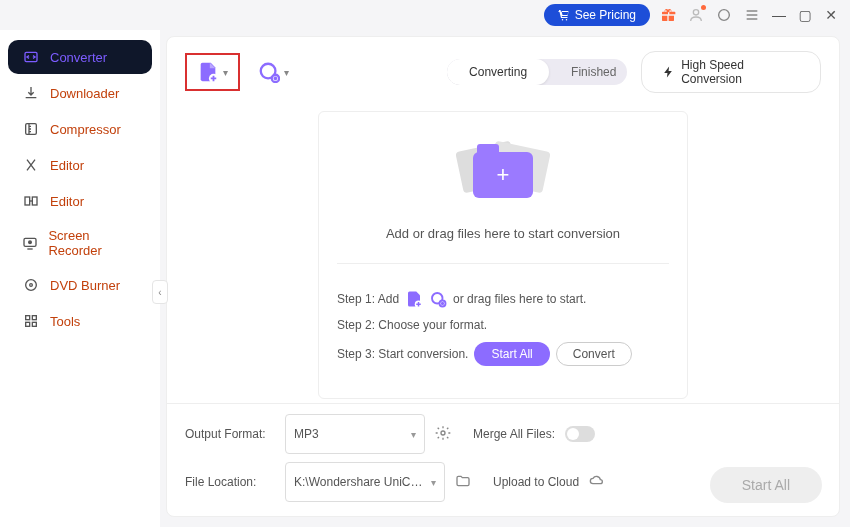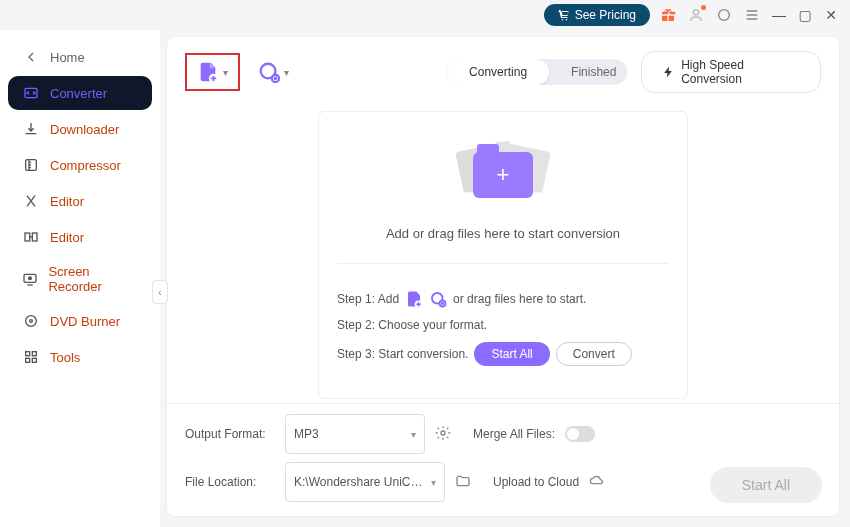--- a/index.html
+++ b/index.html
@@ -1,18 +1,18 @@
 <!DOCTYPE html>
 <html><head>
 <meta charset="utf-8">
 <style>
 * { box-sizing: border-box; margin: 0; padding: 0; font-family: -apple-system, BlinkMacSystemFont, "Segoe UI", Arial, sans-serif; }
 body { width: 850px; height: 527px; background: #f5f5f7; display: flex; flex-direction: column; overflow: hidden; }
 .titlebar { height: 30px; display: flex; align-items: center; justify-content: flex-end; padding: 0 10px; gap: 8px; }
-.pricing-btn { background: #0c4a6e; color: #fff; border-radius: 14px; padding: 4px 14px; font-size: 12px; display: flex; align-items: center; gap: 5px; cursor: pointer; }
+.pricing-btn { background: #1d4ed8; color: #fff; border-radius: 14px; padding: 4px 14px; font-size: 12px; display: flex; align-items: center; gap: 5px; cursor: pointer; }
 .title-icon { color: #888; cursor: pointer; display: flex; align-items: center; justify-content: center; width: 20px; height: 20px; position: relative; }
 .gift-icon { color: #ff6a3d; }
 .notify-dot { position: absolute; top: 0; right: 0; width: 5px; height: 5px; background: #ff6a3d; border-radius: 50%; }
 .win-btn { color: #555; cursor: pointer; font-size: 14px; width: 18px; text-align: center; }
 .content-row { display: flex; flex: 1; min-height: 0; }
 .sidebar { width: 160px; background: #fff; padding-top: 8px; position: relative; }
 .nav-item { display: flex; align-items: center; gap: 10px; padding: 8px 14px; font-size: 13px; color: #c2410c; cursor: pointer; border-radius: 10px; margin: 2px 8px; }
 .nav-item.back { color: #666; }
 .nav-item.active { background: #0f172a; color: #7c5cff; }
 .nav-icon { width: 18px; height: 18px; display: flex; align-items: center; justify-content: center; }
@@ -89,28 +89,20 @@
         <path d="M4 6h16M4 12h16M4 18h16"></path>
       </svg>
   </span>
   <span class="win-btn">—</span>
   <span class="win-btn">▢</span>
   <span class="win-btn">✕</span>
 </div>
 
 <div class="content-row">
   <div class="sidebar">
-    <div class="nav-item back">
-      <span class="nav-icon">
-          <svg viewBox="0 0 24 24" fill="none" stroke="#666" stroke-width="2">
-            <path d="M15 18l-6-6 6-6"></path>
-          </svg>
-        </span>
-      <span>Home</span>
-    </div>
     <div class="nav-item active">
       <span class="nav-icon">
           <svg viewBox="0 0 24 24" fill="none" stroke="#7c5cff" stroke-width="2">
             <rect x="3" y="5" width="18" height="14" rx="2"></rect>
             <path d="M9 10l-3 2 3 2M15 10l3 2-3 2"></path>
           </svg>
         </span>
       <span>Converter</span>
     </div>
     <div class="nav-item">

